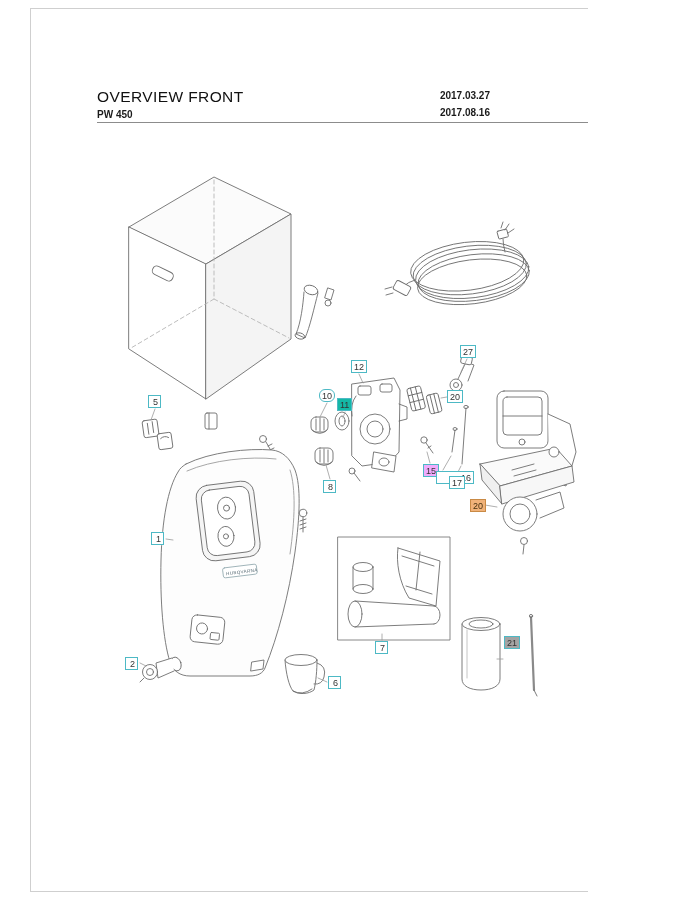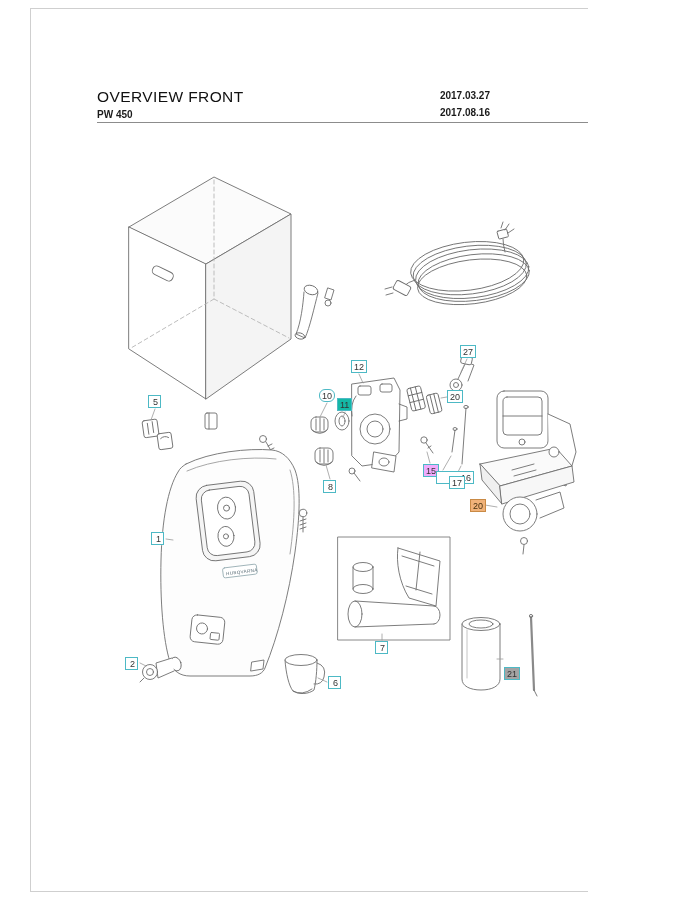--- a/index.html
+++ b/index.html
@@ -298,16 +298,16 @@
       <div class="part-label" style="left: 375px; top: 641px; border-color: rgb(77, 185, 197); background: rgb(255, 255, 255); color: rgb(51, 51, 51);">7</div>
       <div class="part-label" style="left: 323px; top: 480px; border-color: rgb(77, 185, 197); background: rgb(255, 255, 255); color: rgb(51, 51, 51);">8</div>
       <div class="part-label" style="left: 319px; top: 389px; border-color: rgb(77, 185, 197); background: rgb(255, 255, 255); color: rgb(51, 51, 51); border-radius: 6px;">10</div>
       <div class="part-label" style="left: 337px; top: 398px; border-color: rgb(77, 185, 197); background: #14b8a6; color: rgb(51, 51, 51);">11</div>
       <div class="part-label" style="left: 351px; top: 360px; border-color: rgb(77, 185, 197); background: rgb(255, 255, 255); color: rgb(51, 51, 51);">12</div>
       <div class="part-label" style="left: 447px; top: 390px; border-color: rgb(77, 185, 197); background: rgb(255, 255, 255); color: rgb(51, 51, 51);">20</div>
       <div class="part-label" style="left: 423px; top: 464px; border-color: rgb(77, 185, 197); background: #f0abfc; color: rgb(51, 51, 51);">15</div>
       <div class="part-label" style="left: 436px; top: 471px; border-color: rgb(77, 185, 197); background: rgb(255, 255, 255); color: rgb(51, 51, 51); padding-left: 24px;">16</div>
       <div class="part-label" style="left: 449px; top: 476px; border-color: rgb(77, 185, 197); background: rgb(255, 255, 255); color: rgb(51, 51, 51);">17</div>
       <div class="part-label" style="left: 470px; top: 499px; border-color: rgb(201, 138, 69); background: rgb(240, 178, 121); color: rgb(70, 48, 15);">20</div>
-      <div class="part-label" style="left: 504px; top: 667px; border-color: rgb(77, 185, 197); background: #a3a3a3; color: rgb(51, 51, 51);">21</div>
+      <div class="part-label" style="left: 504px; top: 636px; border-color: rgb(77, 185, 197); background: #a3a3a3; color: rgb(51, 51, 51);">21</div>
       <div class="part-label" style="left: 460px; top: 345px; border-color: rgb(77, 185, 197); background: rgb(255, 255, 255); color: rgb(51, 51, 51);">27</div>
     </div>
 </div>
 
 </body></html>

